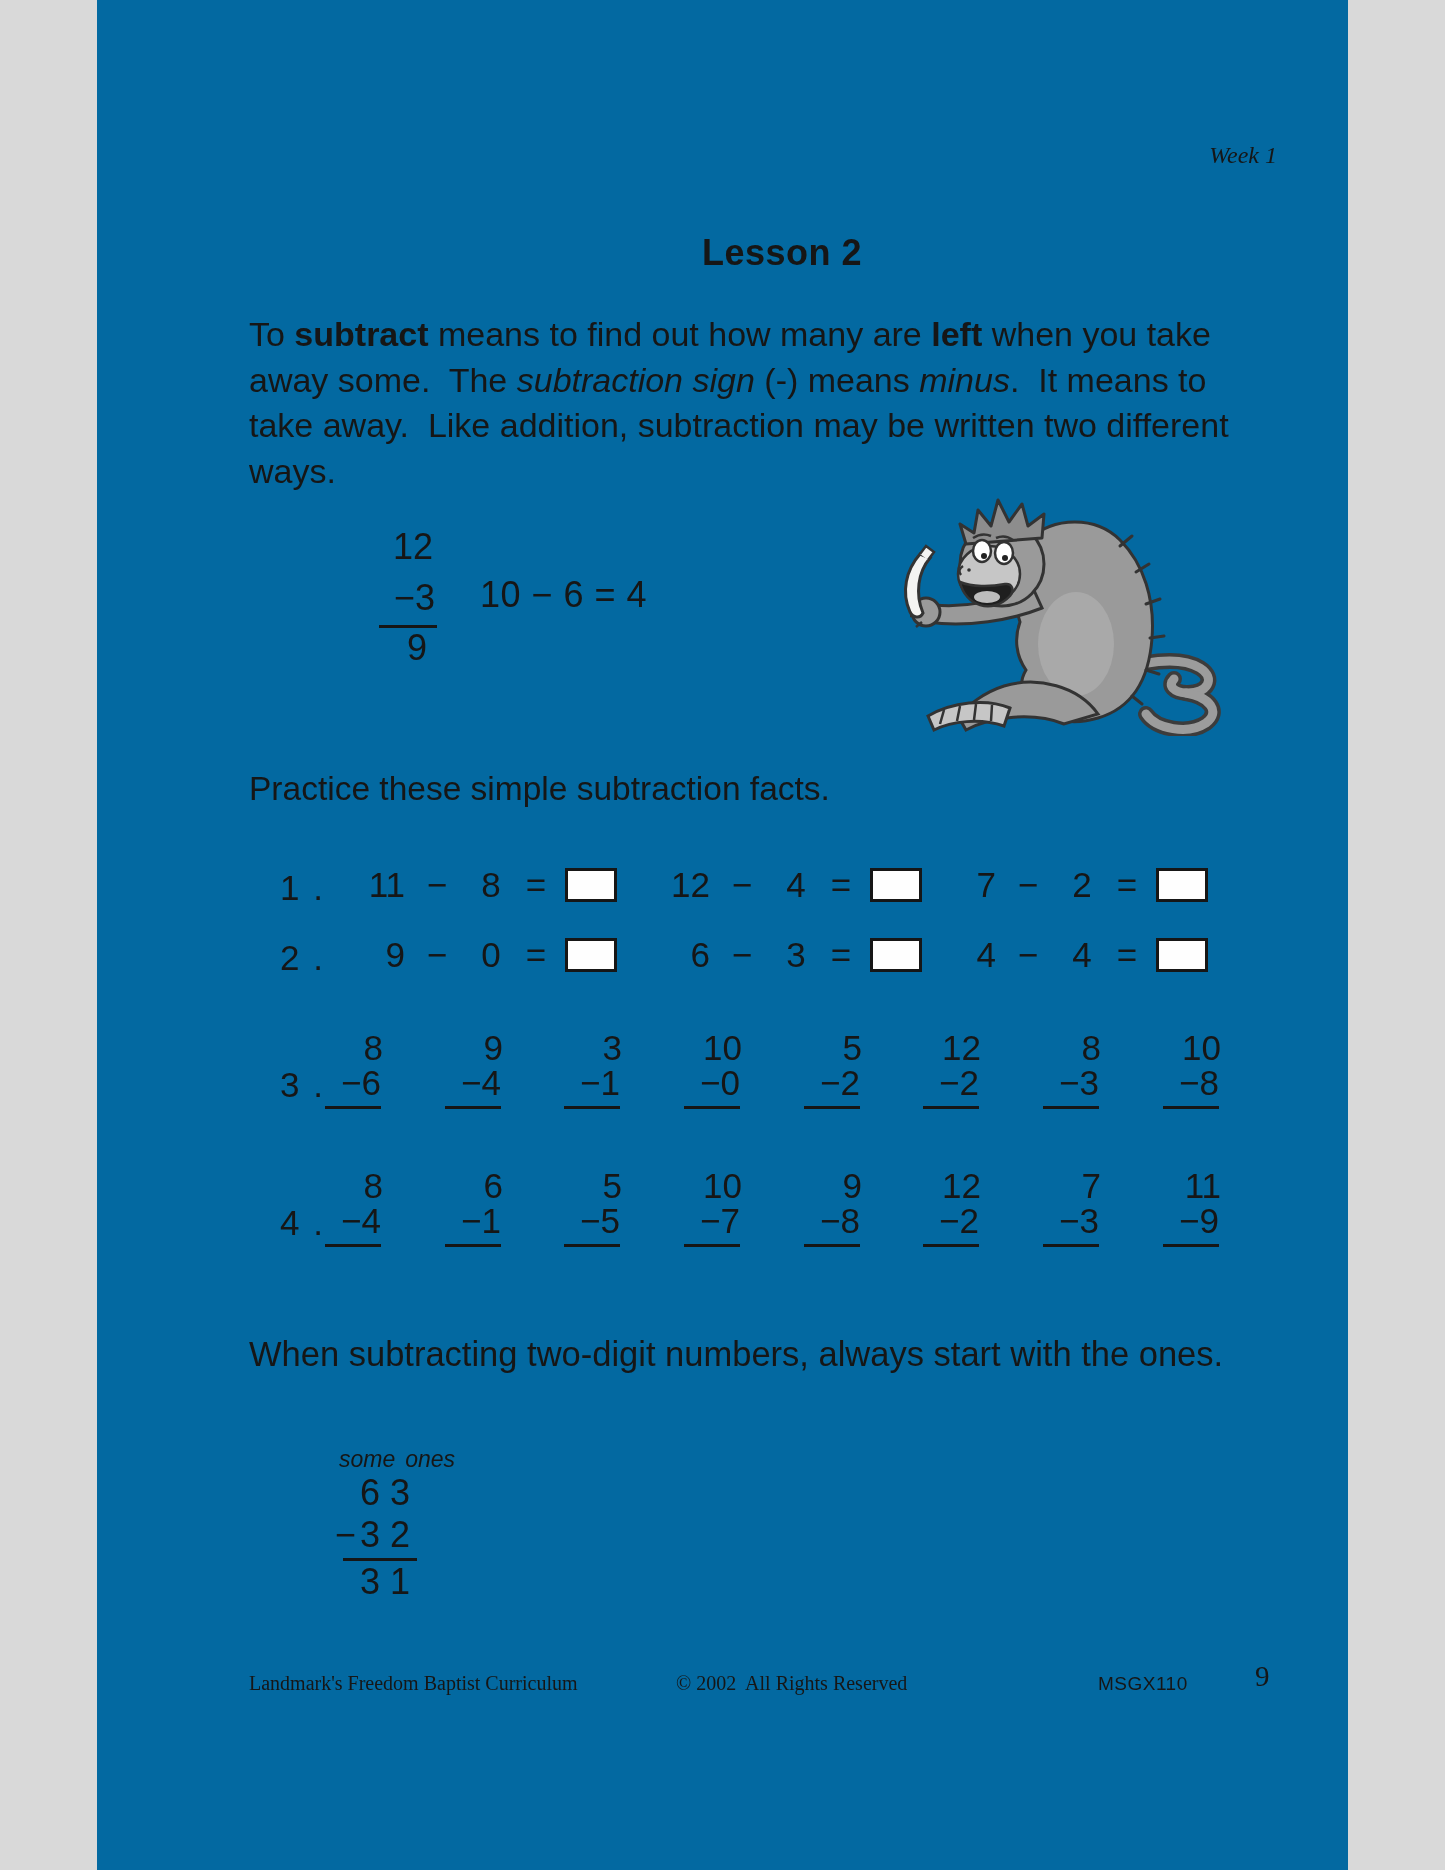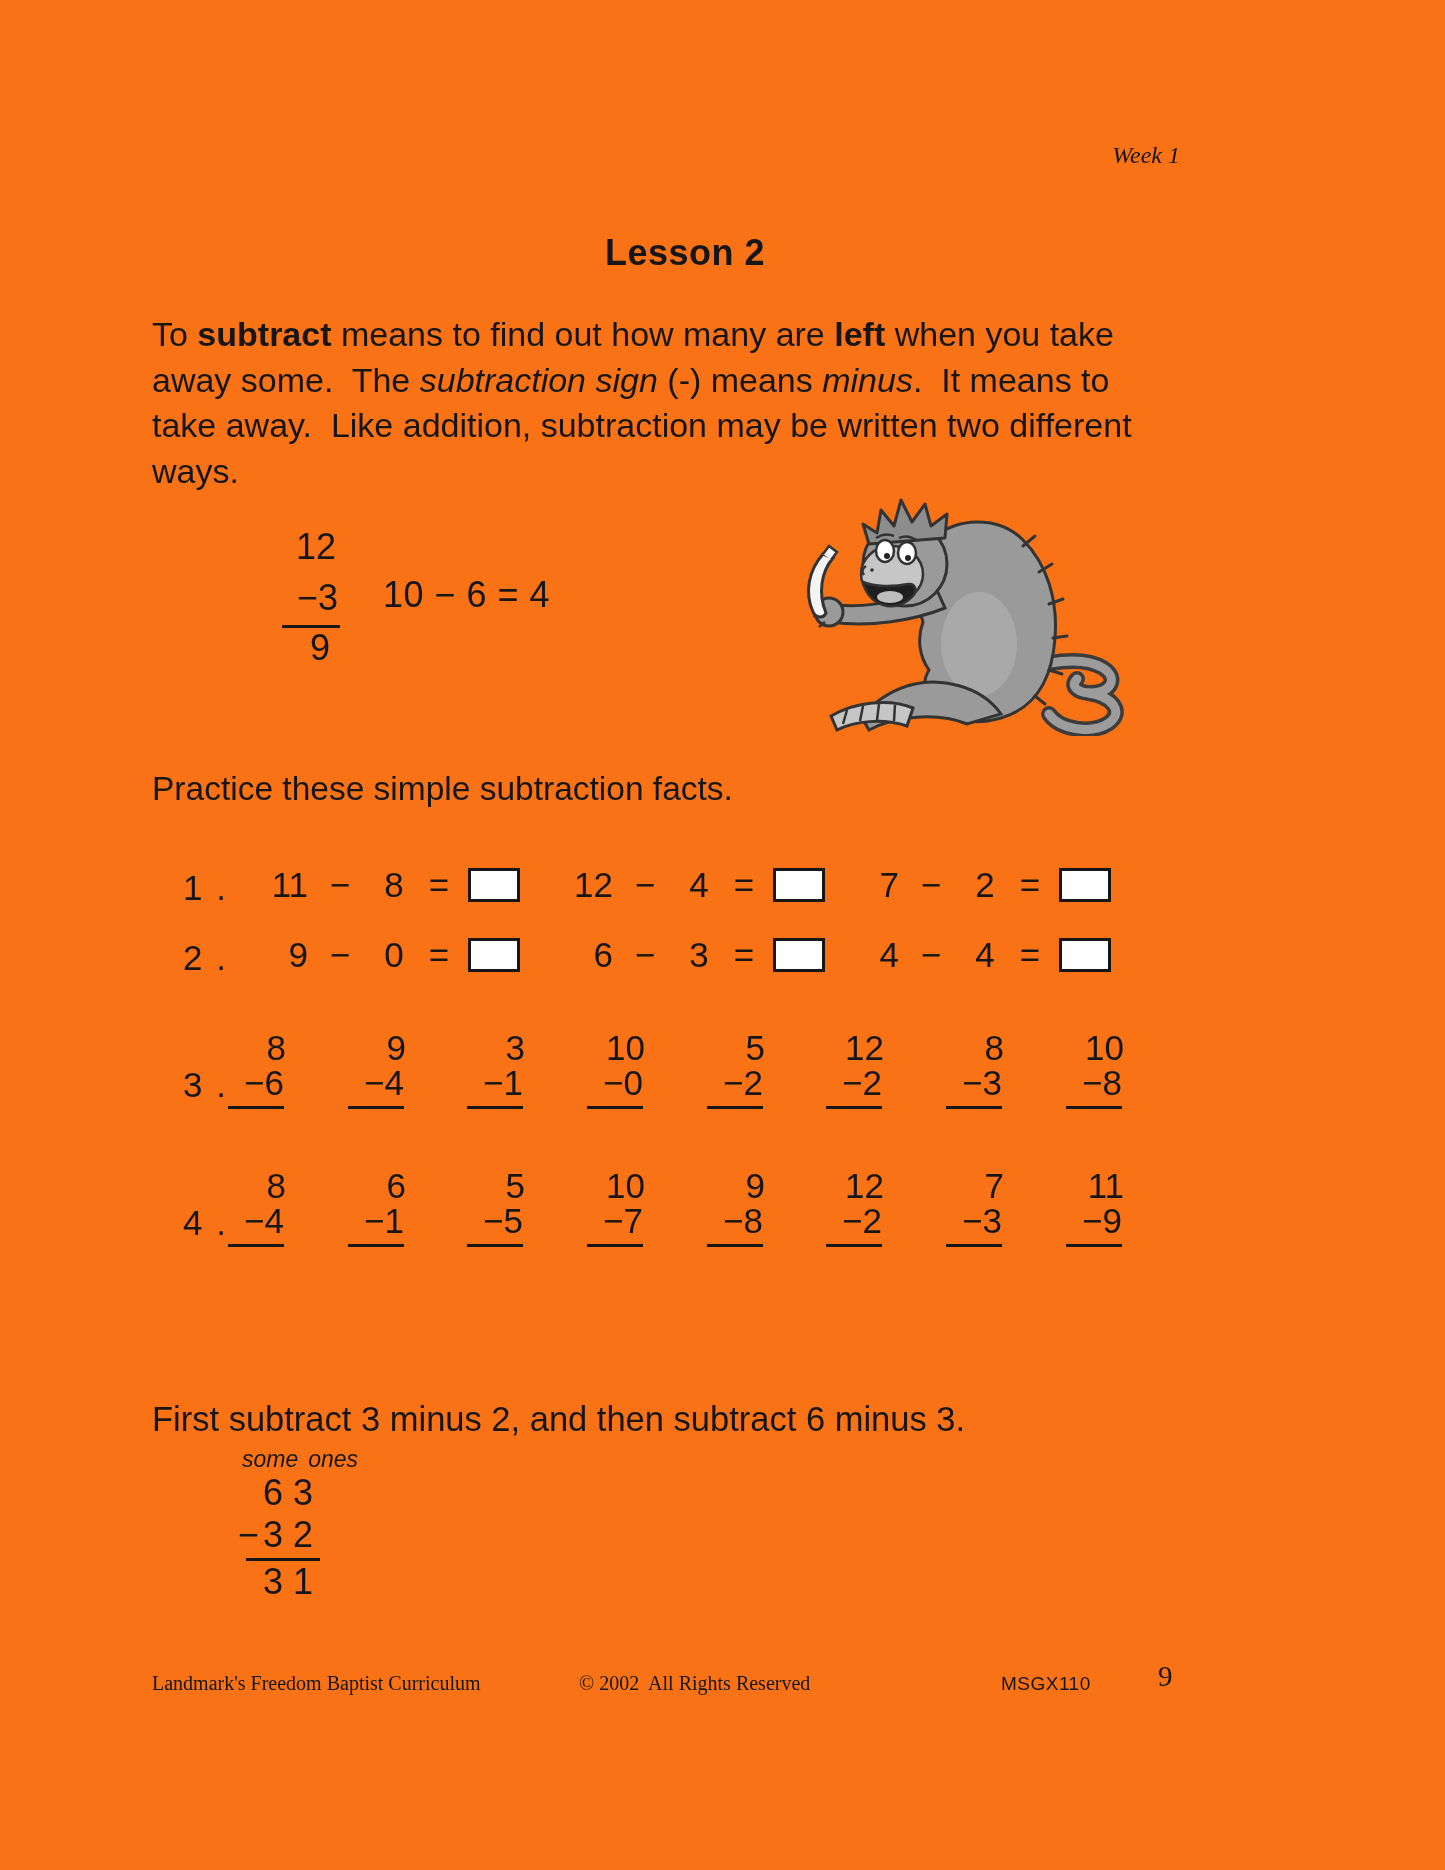--- a/index.html
+++ b/index.html
@@ -1,18 +1,18 @@
 <!DOCTYPE html>
 <html><head>
 <meta charset="utf-8">
 <style>
   html,body{margin:0;padding:0;background:#d9d9d9;}
   .page{
-    position:relative;width:1445px;height:1870px;margin:0 auto;
-    background:#f97316;color:#161616;
+    position:relative;width:1251px;height:1870px;margin:0 auto;
+    background:#0369a1;color:#161616;
     font-family:"Liberation Sans",sans-serif;
     overflow:hidden;
   }
   
   .week{position:absolute;left:1040px;top:142px;width:140px;text-align:right;
         font-family:"Liberation Serif",serif;font-style:italic;font-size:24px;}
   .title{position:absolute;left:600px;top:232px;width:170px;text-align:center;
          font-weight:bold;font-size:36px;letter-spacing:.5px;}
   
   .intro{position:absolute;left:152px;top:312px;font-size:34px;line-height:45.5px;
@@ -255,21 +255,21 @@
       <div class="tp">7</div>
       <div class="bt"><span>−</span><span>3</span></div>
       <div class="ln"></div>
     </div>
   <div class="vp" style="left:1034px;top:1168px;">
       <div class="tp">11</div>
       <div class="bt"><span>−</span><span>9</span></div>
       <div class="ln"></div>
     </div>
 
-  <div class="twodigit"><br><span>First subtract 3 minus 2, and then subtract 6 minus 3.</span></div>
+  <div class="twodigit"><span>When subtracting two-digit numbers, always start with the ones.</span><br></div>
 
   <div class="tb">
     <div class="tb-labels">
       <span>some</span>
       <span>ones</span>
     </div>
     <div class="tb-row">
       <span class="tb-t">6</span>
       <span class="tb-o">3</span>
     </div>

